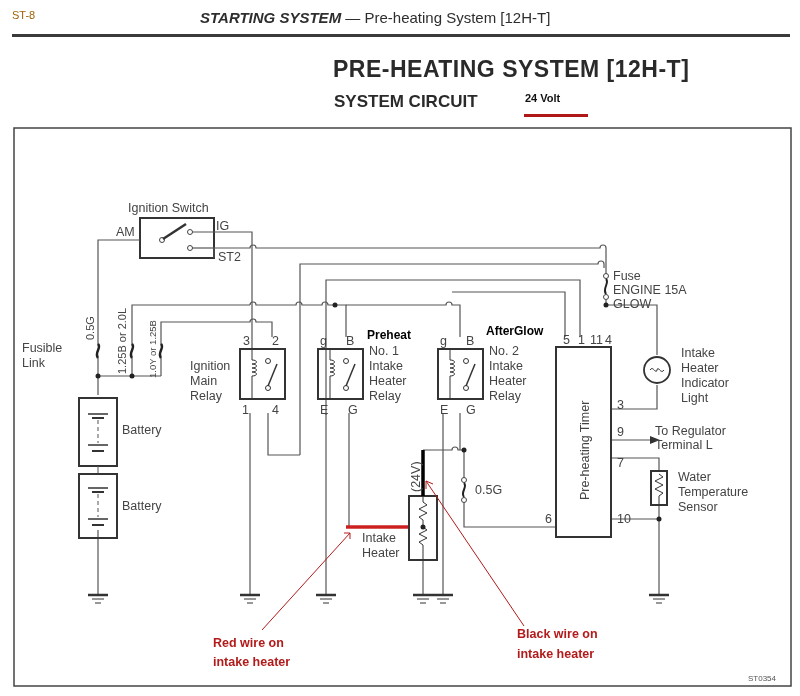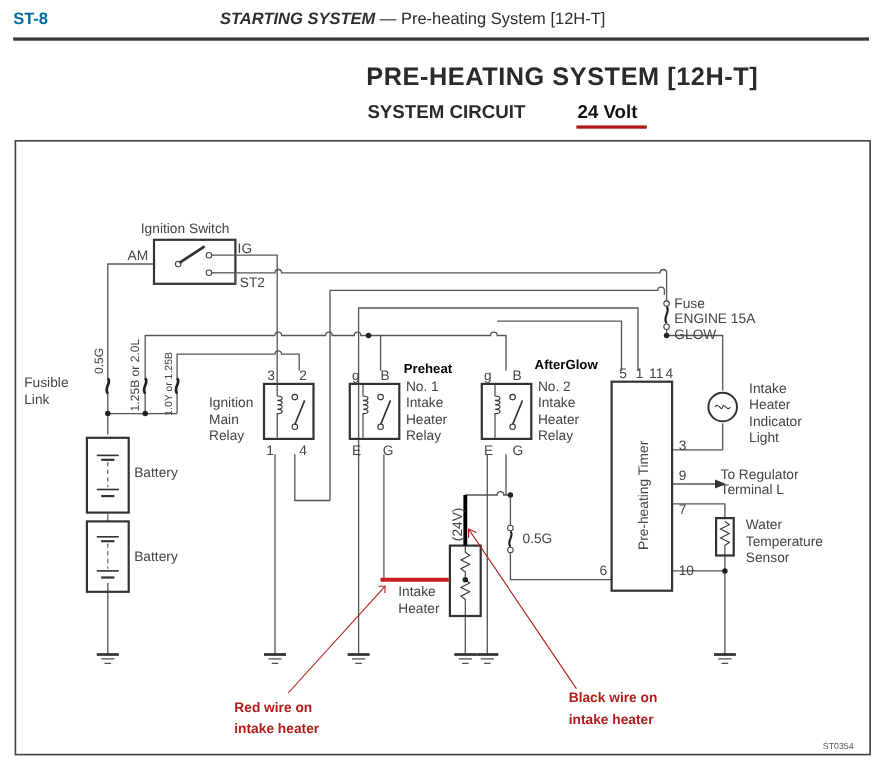--- a/index.html
+++ b/index.html
@@ -1,23 +1,23 @@
 <!DOCTYPE html>
 <html><head>
 <meta charset="utf-8">
 <style>
   html, body { margin:0; padding:0; background:#ffffff; }
   body { width:800px; height:696px; position:relative; overflow:hidden; font-family:"Liberation Sans", sans-serif; color:#2b2b2b; }
-  .hdr-left { position:absolute; left:12px; top:9px; font-size:15px; font-weight:bold; color:#0369a1; }
+  .hdr-left { position:absolute; left:12px; top:9px; font-size:11px; font-weight:normal; color:#a16207; }
   .hdr-center { position:absolute; left:200px; top:9px; font-size:15px; color:#2e2e2e; }
   .hdr-center b { font-weight:bold;font-style:italic; }
   .hdr-rule { position:absolute; left:12px; top:34px; width:778px; height:3px; background:#3a3a3a; }
   .title { position:absolute; left:333px; top:56px; font-size:23px; font-weight:bold; letter-spacing:0.5px; color:#2a2a2a; }
   .subtitle { position:absolute; left:334px; top:92px; font-size:17px; font-weight:bold; color:#2a2a2a; }
-  .volt { position:absolute; left:525px; top:92px; font-size:17px; font-weight:bold; color:#111; }
+  .volt { position:absolute; left:525px; top:92px; font-size:11px; font-weight:bold; color:#111; }
   .volt-ul { position:absolute; left:524px; top:114px; width:64px; height:3px; background:#b01818; }
   svg { position:absolute; left:0; top:0; }
   .lbl { font-family:"Liberation Sans", sans-serif; font-size:12.5px; fill:#444; }
   .lbl-sm { font-family:"Liberation Sans", sans-serif; font-size:11px; fill:#444; }
   .lbl-b { font-family:"Liberation Sans", sans-serif; font-size:12px; font-weight:bold; fill:#000; }
   .lbl-red { font-family:"Liberation Sans", sans-serif; font-size:12.5px; font-weight:bold; fill:#b31b1b; }
   .code { font-family:"Liberation Sans", sans-serif; font-size:8px; fill:#555; }
   .w { stroke:#555; stroke-width:1.2; fill:none; }
   .box { stroke:#333; stroke-width:2; fill:none; }
 </style>

